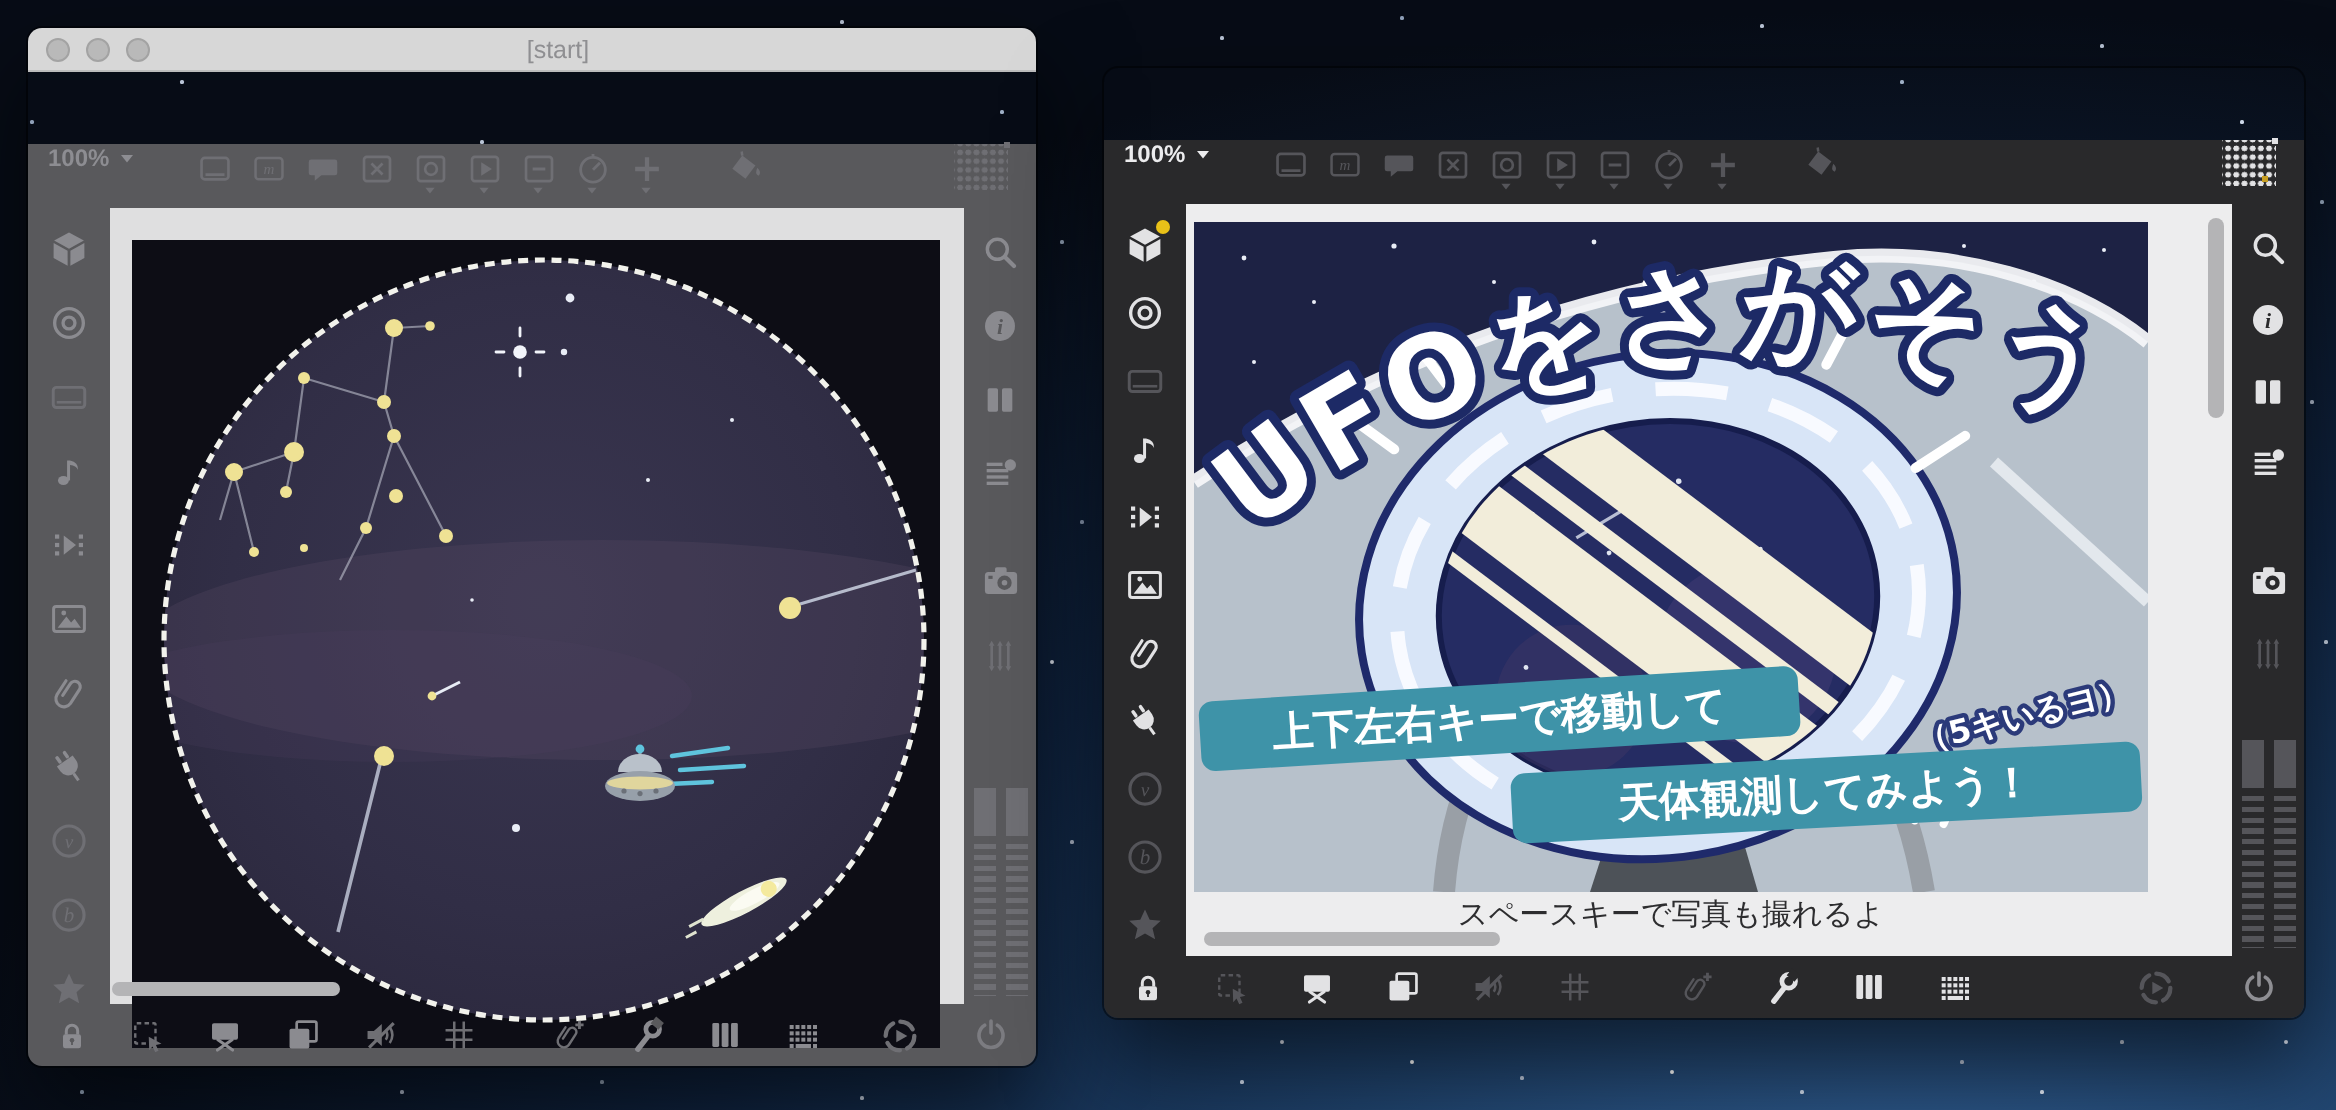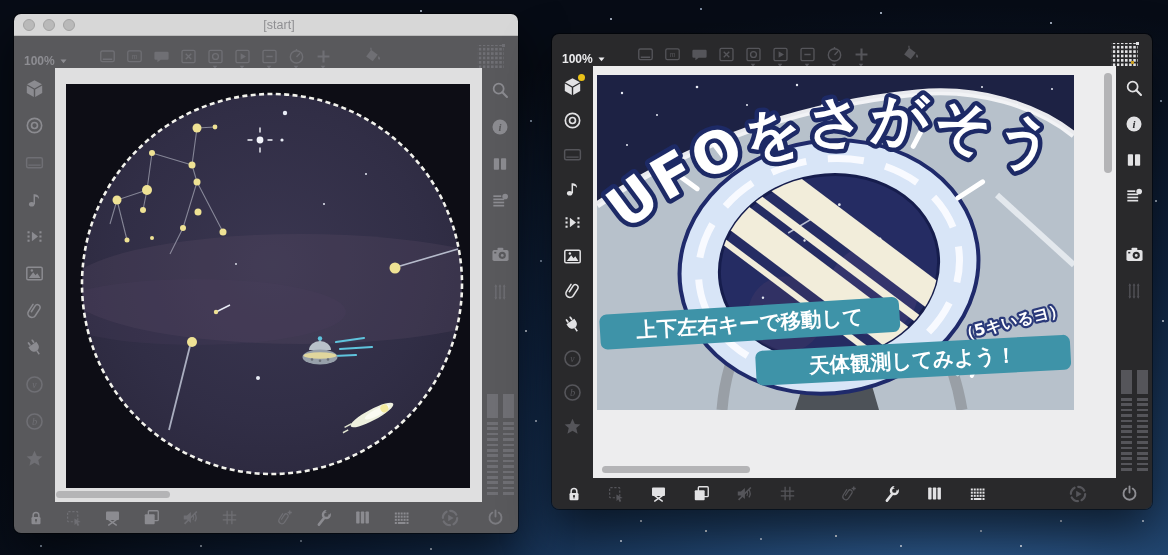--- a/index.html
+++ b/index.html
@@ -28,21 +28,21 @@
     --hole:#59595c;--canvas:#dfdfe0;}
   .titlebar{height:22px;flex:0 0 22px;display:flex;align-items:center;justify-content:center;position:relative;
     font-size:12.5px;}
   .active .titlebar{background:linear-gradient(#404043,#333336);color:#e3e3e5;border-bottom:1px solid #1d1d1f;}
   .inactive .titlebar{background:#d7d7d7;color:#8f8f92;border-bottom:1px solid #bcbcbc;padding-left:26px;}
   .lights{position:absolute;left:9px;top:5px;display:flex;gap:8px;}
   .light{width:12px;height:12px;border-radius:50%;}
   .inactive .light{background:#b9b9b9;border:1px solid #a3a3a3;}
   .proxy{width:13px;height:13px;border-radius:3px;margin-right:6px;
     background:linear-gradient(135deg,#3a3a40,#17171b 70%);box-shadow:inset 0 0 0 1px #0d0d10;}
-  .toolbar{height:32px;flex:0 0 32px;display:flex;align-items:flex-end;padding:0 10px;background:var(--chrome);}
+  .toolbar{height:32px;flex:0 0 32px;display:flex;align-items:flex-start;padding:0 10px;background:var(--chrome);margin-top:36px;}
   .zoomsel{display:flex;align-items:center;gap:4px;font-size:12px;font-weight:bold;margin-right:26px;cursor:default;}
   .active .zoomsel{color:#eceasef;color:#ececee;}
   .inactive .zoomsel{color:#8d8d92;}
   .body{flex:1;display:flex;min-height:0;background:var(--chrome);}
   .side{display:flex;flex-direction:column;align-items:center;background:var(--chrome);}
   .side.l{width:41px;padding-top:10px;}
   .side.r{width:36px;padding-top:12px;}
   .bottombar{height:31px;flex:0 0 31px;display:flex;align-items:center;padding:0 13px;background:var(--chrome);}
 
   .ic{display:inline-flex;align-items:center;justify-content:center;position:relative;flex:0 0 auto;}
@@ -861,20 +861,21 @@
             <g transform="translate(2 240) rotate(-3.5)">
               <rect width="300" height="35" rx="7" fill="#3e93a8"></rect>
               <text class="banner-text" font-size="20.5" x="150" y="24.5" text-anchor="middle">上下左右キーで移動して</text>
             </g>
             <g transform="translate(158 276) rotate(-3)">
               <rect width="315" height="35" rx="7" fill="#3e93a8"></rect>
               <text class="banner-text" font-size="20.5" x="157" y="24.5" text-anchor="middle">天体観測してみよう！</text>
             </g>
           </svg>
         </div>
+        <div class="caption">スペースキーで写真も撮れるよ</div>
         <div class="hthumb"></div>
         <div class="vthumb"></div>
       </div>
       <div class="side r" style="gap:16px">
         <span class="ic bright">
             <svg width="20" height="20">
               <use href="#sym-search"></use>
             </svg>
           </span>
         <span class="ic bright">

